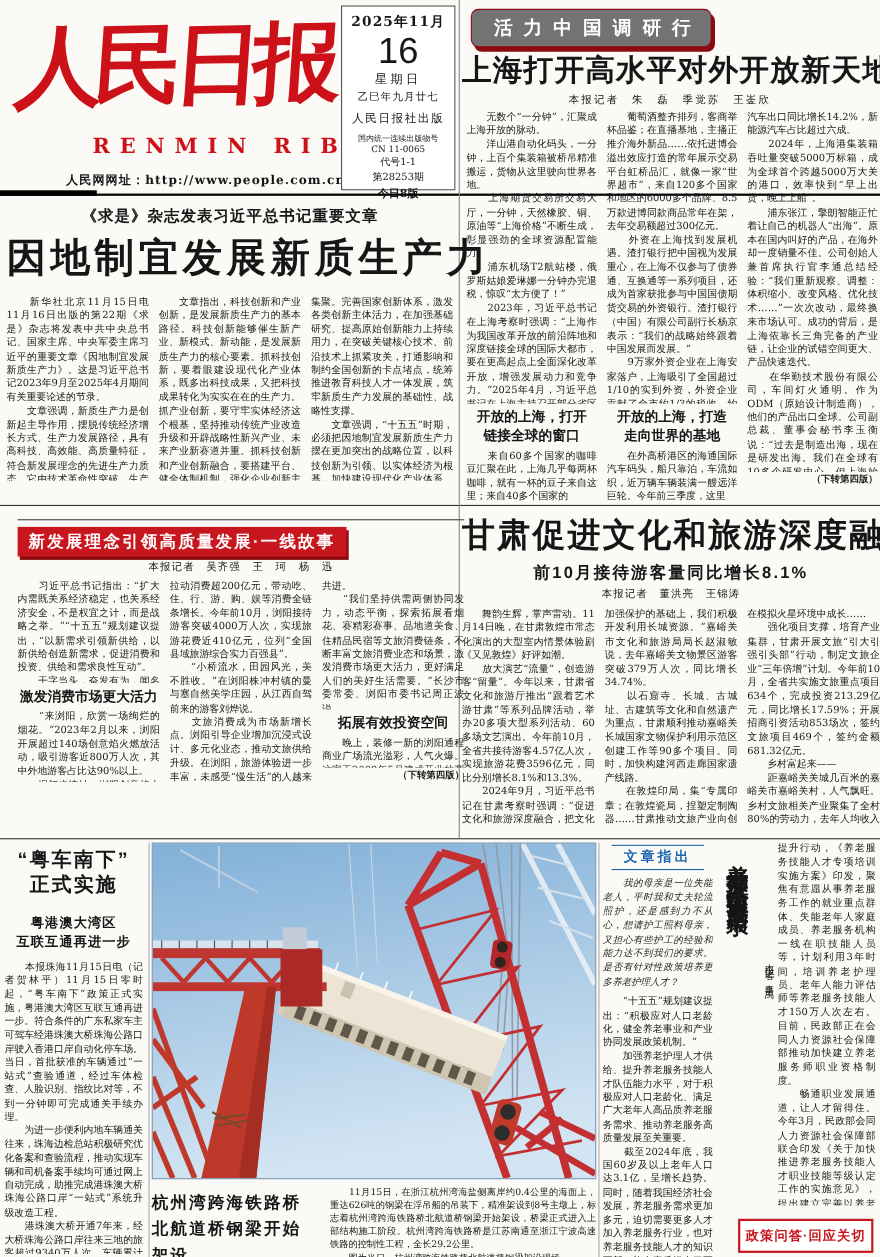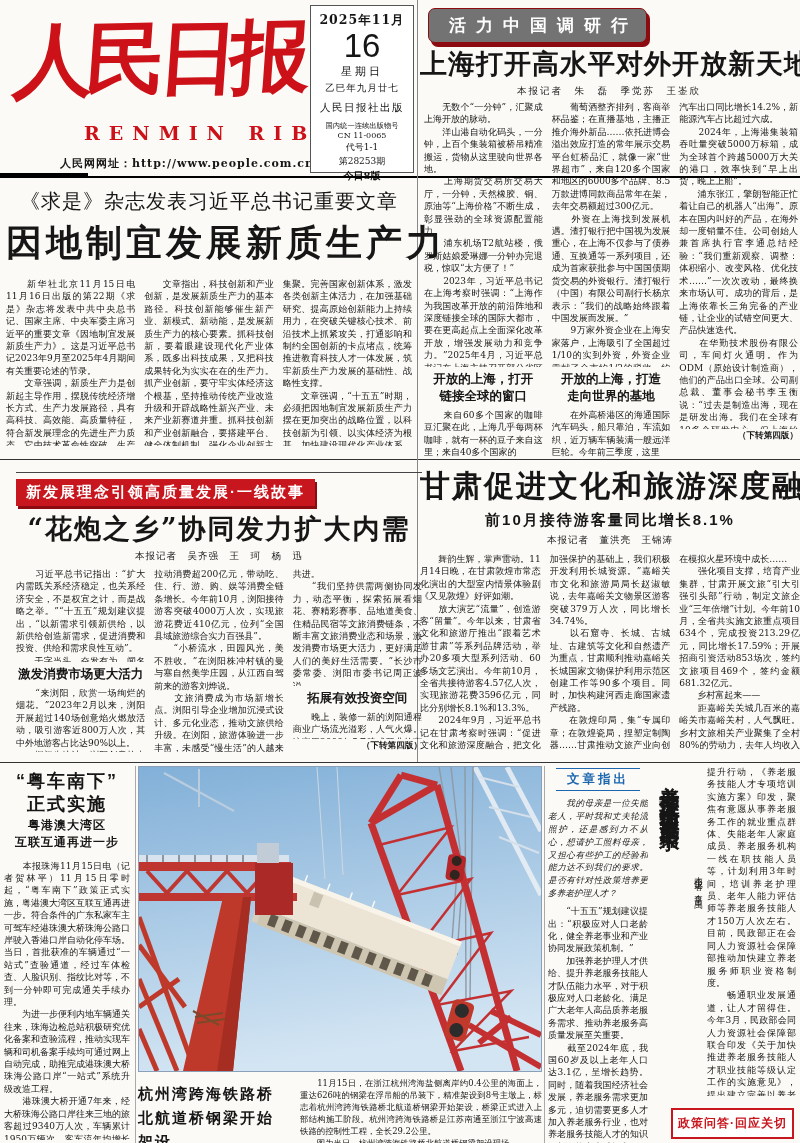--- a/index.html
+++ b/index.html
@@ -44,42 +44,42 @@
 
   
   #sh-kicker{left:428px;top:8px;display:inline-block;background:#737373;color:#fff;font-weight:900;font-size:17px;letter-spacing:10px;padding:5px 8px 5px 20px;border-radius:7px;box-shadow:3px 4px 0 #8c0b10;border:1px solid #8c0b10}
   #sh-headline{left:420px;top:46px;width:378px;text-align:center;font-weight:900;font-size:27px;letter-spacing:1px;white-space:nowrap}
   #sh-byline{left:420px;top:85px;width:378px;text-align:center;font-size:9.5px;letter-spacing:2px}
   #sh-article{left:424px;top:101px;width:374px;height:356px}
   #sh-article .col .fa{height:266px}
 
   
   #qs-section{left:6px;top:188px;width:406px}
-  #qs-kicker{text-align:center;font-weight:400;font-size:20px;letter-spacing:1px}
+  #qs-kicker{text-align:center;font-weight:700;font-size:14px;letter-spacing:1px}
   #qs-headline{text-align:center;font-weight:900;font-size:36px;letter-spacing:4px;margin-top:4px;white-space:nowrap}
   #qs-cols{margin-top:10px;height:168px}
 
   
   #hp-section{left:16px;top:472px;width:406px;height:288px;border-top:1px solid #444;padding-top:6px}
   #hp-badge{display:inline-block;background:#c8161e;color:#fff;font-weight:900;font-size:15px;letter-spacing:2px;padding:4px 10px;box-shadow:2px 3px 0 #8c0b10}
   #hp-headline{text-align:center;font-weight:900;font-size:27px;letter-spacing:2px;margin-top:5px;white-space:nowrap}
   #hp-byline{text-align:center;font-size:9.5px;letter-spacing:1px;margin-top:3px}
   #hp-cols{margin-top:5px;height:184px}
 
   
   #gs-section{left:420px;top:466px;width:380px}
   #gs-headline{text-align:center;font-weight:900;font-size:30px;letter-spacing:2px;white-space:nowrap}
   #gs-subtitle{text-align:center;font-weight:900;font-size:15px;letter-spacing:2px;margin-top:4px}
   #gs-byline{text-align:center;font-size:9.5px;letter-spacing:1px;margin-top:4px}
   #gs-cols{margin-top:6px;height:198px}
 
   
   #yc-section{left:4px;top:770px;width:126px;height:370px;display:flex;flex-direction:column}
   #yc-headline{text-align:center;font-weight:900;font-size:18px;line-height:1.3;letter-spacing:2px;white-space:pre-line}
-  #yc-subtitle{text-align:center;font-weight:700;font-size:12px;line-height:1.45;letter-spacing:1px;margin-top:0;white-space:pre-line}
+  #yc-subtitle{text-align:center;font-weight:700;font-size:12px;line-height:1.45;letter-spacing:1px;margin-top:14px;white-space:pre-line}
   #yc-body{margin-top:8px;flex:1}
 
   
   #photo{left:138px;top:766px;width:404px;height:306px;border:1px solid #8aa0b8;background:#9fc2e0}
   #cap-row{left:138px;top:1078px;width:404px;display:flex;gap:10px}
   #cap-title{width:152px;font-weight:900;font-size:15px;line-height:1.6;letter-spacing:2px;margin-top:4px;white-space:pre-line}
   #cap-body{flex:1;font-size:8.4px;line-height:1.42;text-align:justify}
 
   
   #yl-section{left:548px;top:766px;width:248px;height:377px;display:flex;gap:2px}
@@ -168,21 +168,20 @@
       </div>
     <div class="col">
         <div class="grow body-txt prelines">集聚。完善国家创新体系，激发各类创新主体活力，在加强基础研究、提高原始创新能力上持续用力，在突破关键核心技术、前沿技术上抓紧攻关，打通影响和制约全国创新的卡点堵点，统筹推进教育科技人才一体发展，筑牢新质生产力发展的基础性、战略性支撑。
 　　文章强调，“十五五”时期，必须把因地制宜发展新质生产力摆在更加突出的战略位置，以科技创新为引领、以实体经济为根基，加快建设现代化产业体系。各地要坚持从实际出发，根据本地的资源禀赋、产业基础、科研条件等，有选择地推动新产业、新模式、新动能发展，加快推动作为经济增长和就业收入基本依托的传统产业改造升级，推动新旧发展动能平稳接续转换。</div>
       </div>
   </div>
 </div>
 
 <div class="abs" id="hp-section">
   <span class="sans" id="hp-badge">新发展理念引领高质量发展·一线故事</span>
-  <div id="hp-headline">“花炮之乡”协同发力扩大内需</div>
   <div id="hp-byline">本报记者　吴齐强　王　珂　杨　迅</div>
   <div class="cols" id="hp-cols">
     <div class="col">
       <div class="fill body-txt prelines" style="height:94px">　　习近平总书记指出：“扩大内需既关系经济稳定，也关系经济安全，不是权宜之计，而是战略之举。”“十五五”规划建议提出，“以新需求引领新供给，以新供给创造新需求，促进消费和投资、供给和需求良性互动”。
 　　干字当头，奋发有为，闻名遐迩的“花炮之乡”湖南浏阳市把扩大内需作为关键抓手，多措并举，更好发挥内需拉动经济增长的主动力和稳定锚作用。</div>
       <div class="subhead">激发消费市场更大活力</div>
       <div class="grow body-txt prelines">　　“来浏阳，欣赏一场绚烂的烟花。”2023年2月以来，浏阳开展超过140场创意焰火燃放活动，吸引游客近800万人次，其中外地游客占比达90%以上。
 　　据初步统计，浏阳创意焰火燃放活动</div>
     </div>
     <div class="col">

